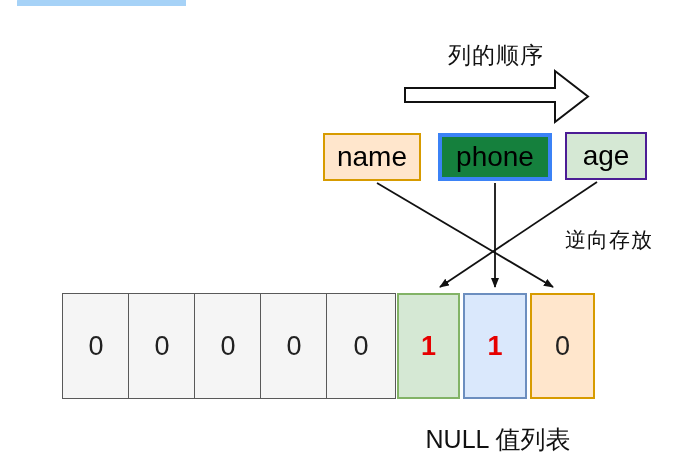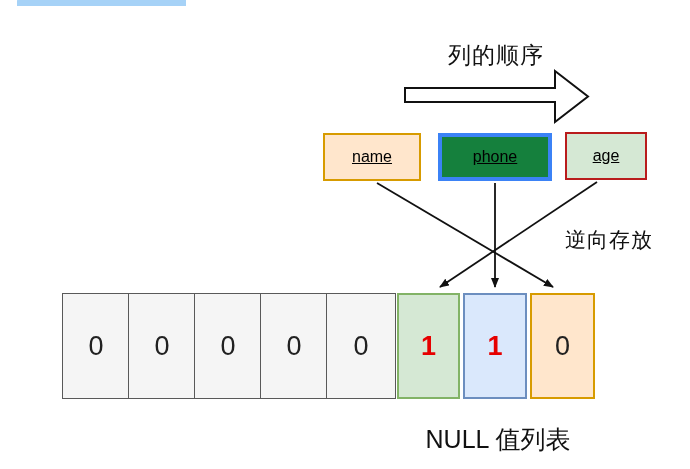--- a/index.html
+++ b/index.html
@@ -29,27 +29,26 @@
   .svg-layer {
     position: absolute;
     left: 0; top: 0; width: 690px; height: 469px;
     pointer-events: none;
   }
   .col-box {
     position: absolute;
     top: 133px; height: 48px;
     box-sizing: border-box;
     display: flex; align-items: center; justify-content: center;
-    font-size: 16px;
+    font-size: 28px;
     color: #000000;
-    text-decoration: underline;
   }
   .col-box.name  { left: 323px; width: 98px;  background: #ffe6cc; border: 2px solid #d79b00; }
   .col-box.phone { left: 438px; width: 114px; background: #15803d; border: 4px solid #3b82f6; }
-  .col-box.age   { left: 565px; width: 82px;  top: 132px; background: #d5e8d4; border: 2px solid #b91c1c; }
+  .col-box.age   { left: 565px; width: 82px;  top: 132px; background: #d5e8d4; border: 2px solid #4c1d95; }
   .reverse-label {
     position: absolute;
     left: 565px; top: 226px; width: 120px;
     font-size: 21px;
     letter-spacing: 1px;
     color: #111111;
   }
   .bit-cell {
     position: absolute;
     top: 293px; height: 106px;

